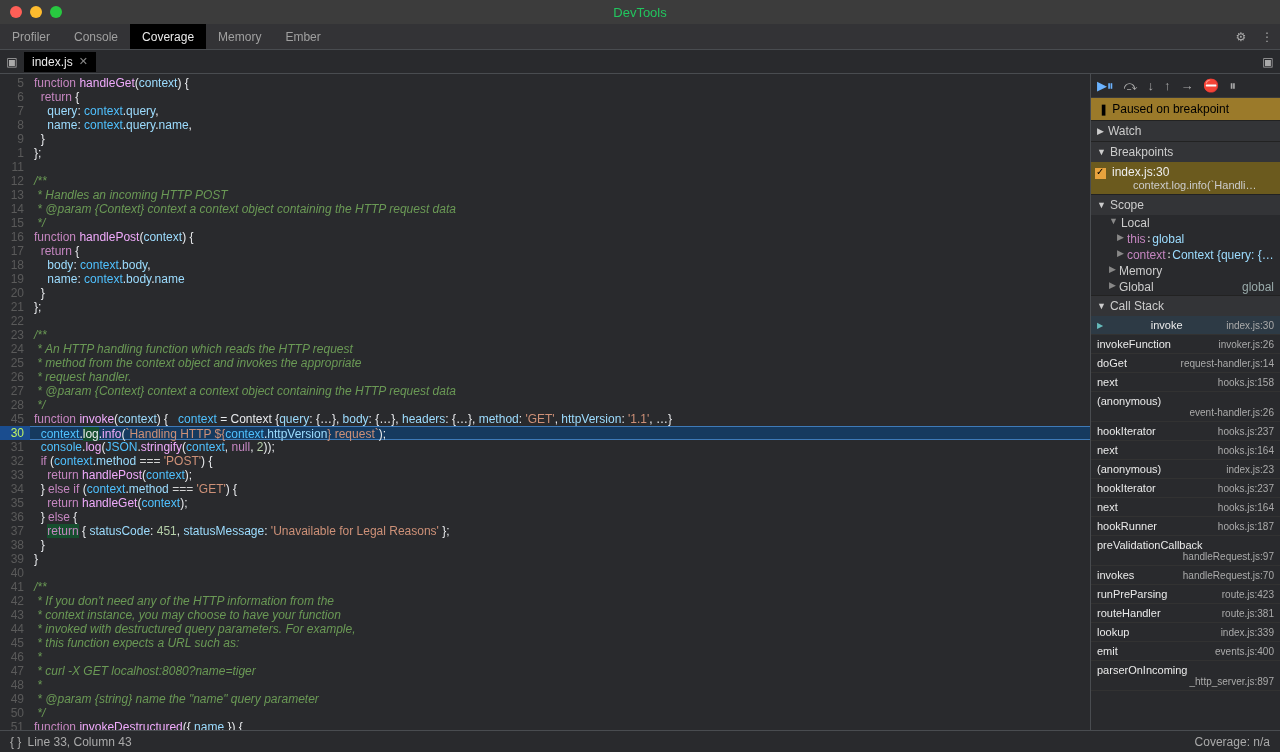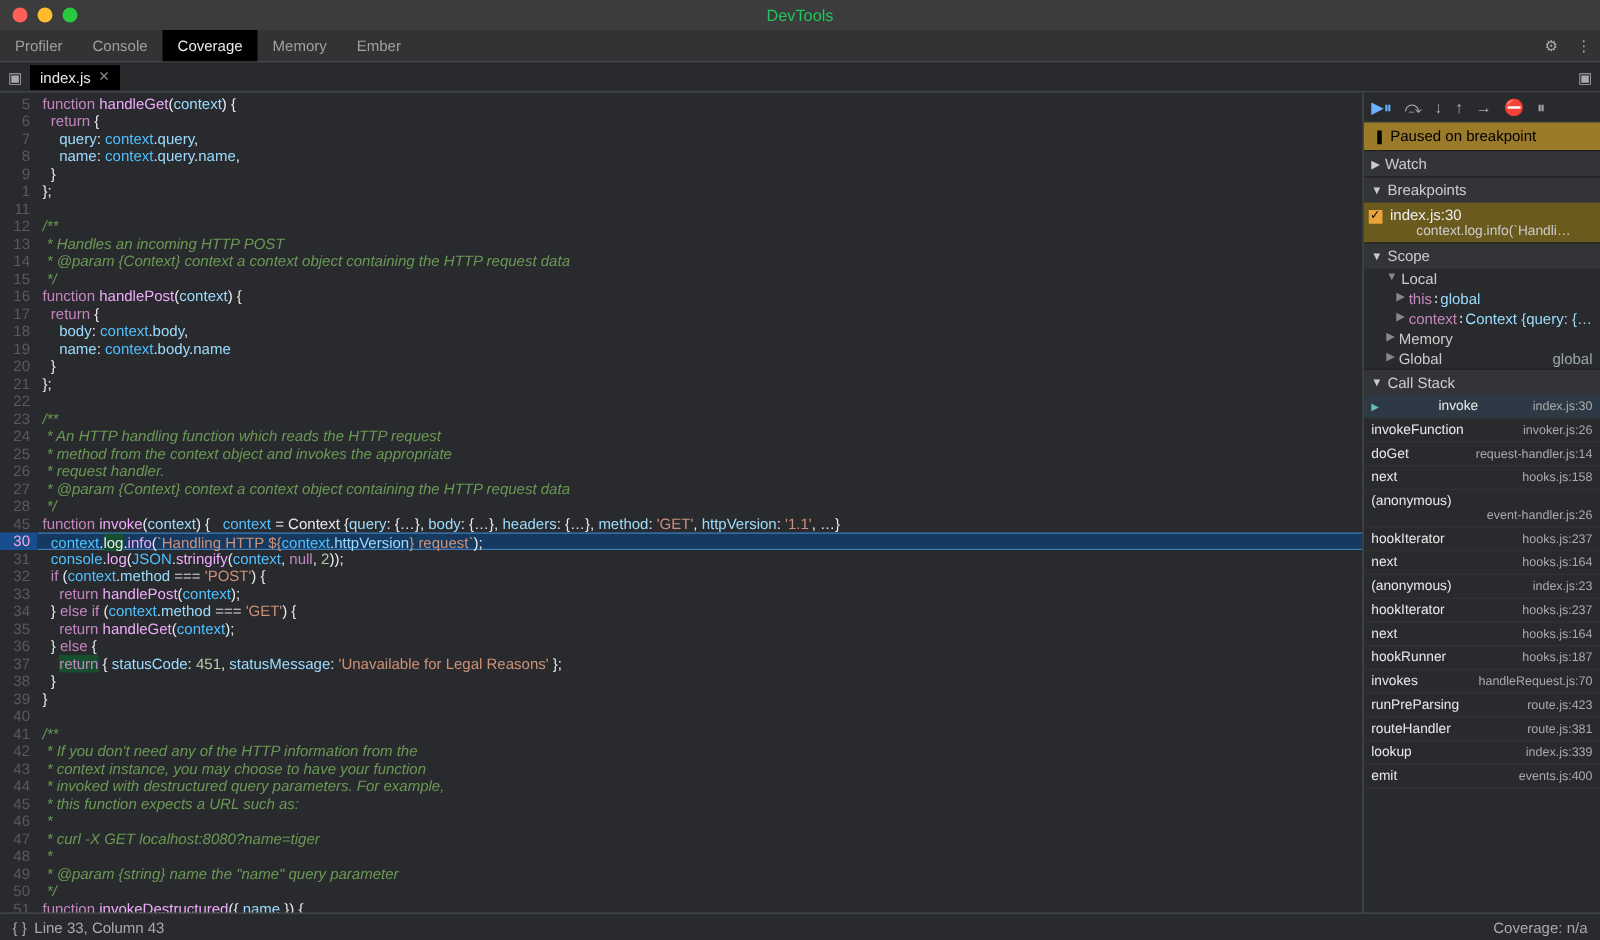--- a/index.html
+++ b/index.html
@@ -15,21 +15,21 @@
 .tabbar .sp{flex:1}
 .gear{width:26px;display:flex;align-items:center;justify-content:center;color:#aaa}
 .filebar{height:24px;background:#292a2d;display:flex;align-items:center;border-bottom:1px solid #494c50}
 .fbtn{width:24px;height:24px;display:flex;align-items:center;justify-content:center;color:#aaa}
 .ftab{background:#000;padding:3px 8px;display:flex;align-items:center;gap:6px;color:#eaeaea;font-size:11px}
 .ftab .x{font-size:11px;color:#888}
 .main{flex:1;display:flex;min-height:0}
 .editor{flex:1;display:flex;overflow:hidden;font-family:Menlo,Consolas,monospace;font-size:11px;line-height:14px}
 .gutter{width:30px;text-align:right;color:#5a5a5a;padding-top:2px;user-select:none}
 .gutter div{height:14px;padding-right:6px}
-.gutter .bp{background:#164general;background:#1a4d8f;color:#f9a8d4}
+.gutter .bp{background:#164general;background:#1a4d8f;color:#bef264}
 .code{flex:1;padding-top:2px;position:relative;white-space:pre;overflow:hidden}
 .code .ln{height:14px;padding-left:4px}
 .code .ln.exec{background:#163a5f;border-top:1px solid #3e7ab8;border-bottom:1px solid #3e7ab8}
 .kw{color:#c586c0}.fn{color:#f0abfc}.pr{color:#9cdcfe}.st{color:#ce9178}.cm{color:#6a9955;font-style:italic}.nm{color:#b5cea8}.id{color:#4fc1ff}.op{color:#d4d4d4}.hl{background:#164e2e}
 .dbg{width:190px;background:#292a2d;border-left:1px solid #494c50;display:flex;flex-direction:column;overflow-y:auto;font-size:11px}
 .dbar{height:24px;display:flex;align-items:center;gap:10px;padding:0 6px;border-bottom:1px solid #3a3a3a}
 .dbar span{color:#aaa;font-size:13px}
 .dbar .play{color:#6bb3ff}
 .paused{background:#9b7a2a;color:#000;padding:4px 8px;font-size:11px;display:flex;align-items:center;gap:4px}
 .sect{background:#333437;padding:3px 6px;display:flex;align-items:center;gap:4px;color:#ccc;font-size:11px;border-top:1px solid #222}
@@ -224,39 +224,47 @@
           <span class="loc">hooks.js:237</span>
         </div>
         <div class="csitem">
           <span class="nm2">next</span>
           <span class="loc">hooks.js:164</span>
         </div>
         <div class="csitem">
           <span class="nm2">hookRunner</span>
           <span class="loc">hooks.js:187</span>
         </div>
+        <div class="csitem sub">
+          <span class="nm2">preValidationCallback</span>
+          <span class="loc">handleRequest.js:97</span>
+        </div>
         <div class="csitem">
           <span class="nm2">invokes</span>
           <span class="loc">handleRequest.js:70</span>
         </div>
         <div class="csitem">
           <span class="nm2">runPreParsing</span>
           <span class="loc">route.js:423</span>
         </div>
         <div class="csitem">
           <span class="nm2">routeHandler</span>
           <span class="loc">route.js:381</span>
         </div>
         <div class="csitem">
           <span class="nm2">lookup</span>
           <span class="loc">index.js:339</span>
         </div>
         <div class="csitem">
           <span class="nm2">emit</span>
           <span class="loc">events.js:400</span>
+        </div>
+        <div class="csitem sub">
+          <span class="nm2">parserOnIncoming</span>
+          <span class="loc">_http_server.js:897</span>
         </div>
       </div>
   </div>
 </div>
 
 <div class="status">
   <span>{ }</span>
   &nbsp;&nbsp;
   <span>Line 33, Column 43</span>
   <div class="sp"></div>

